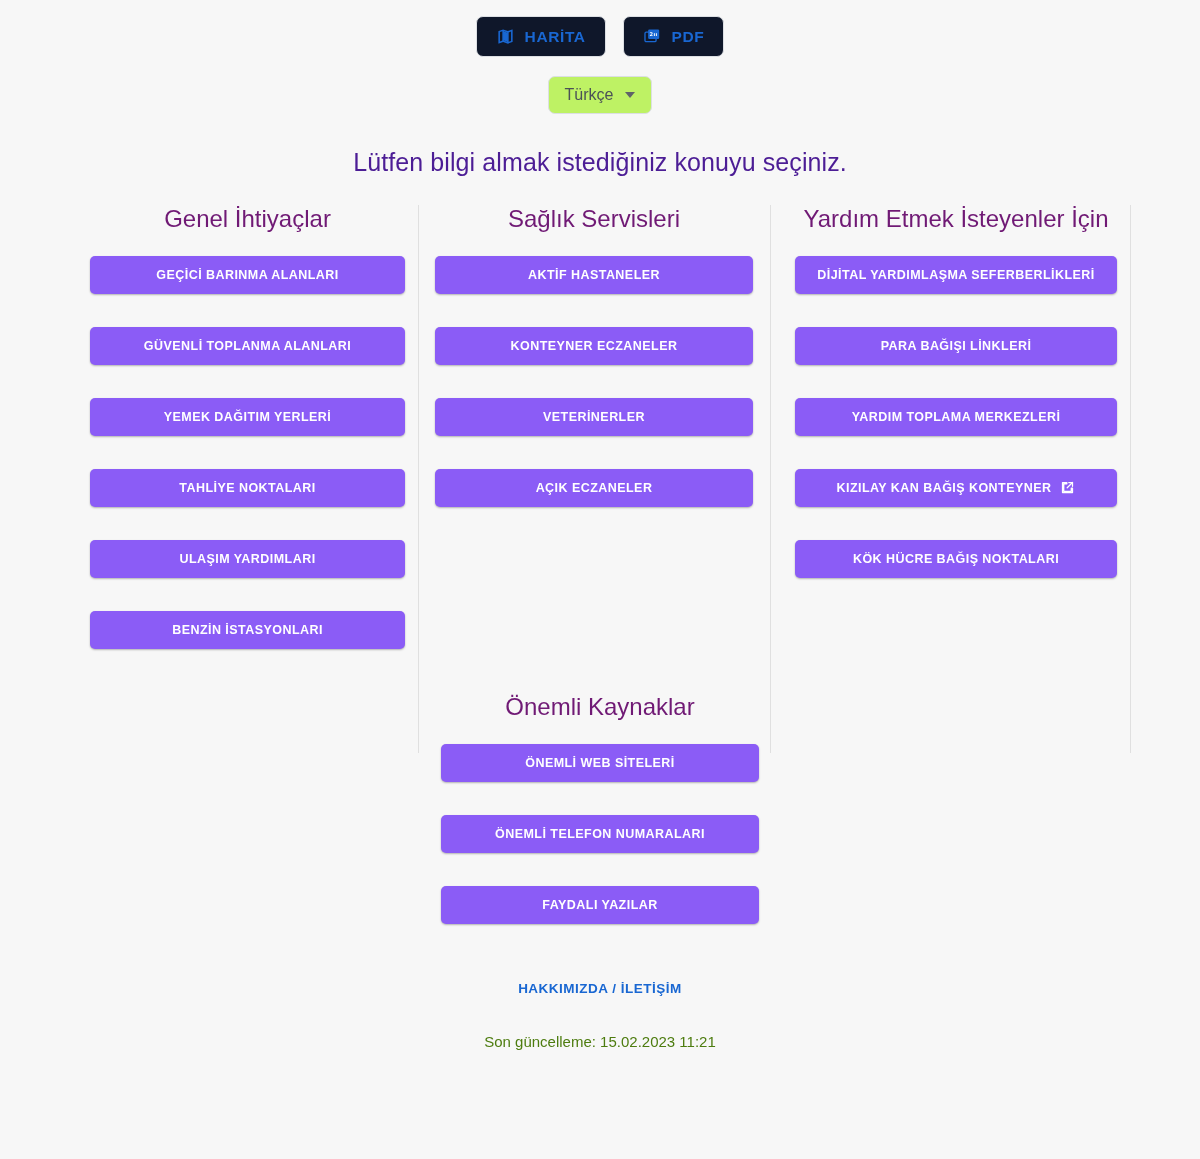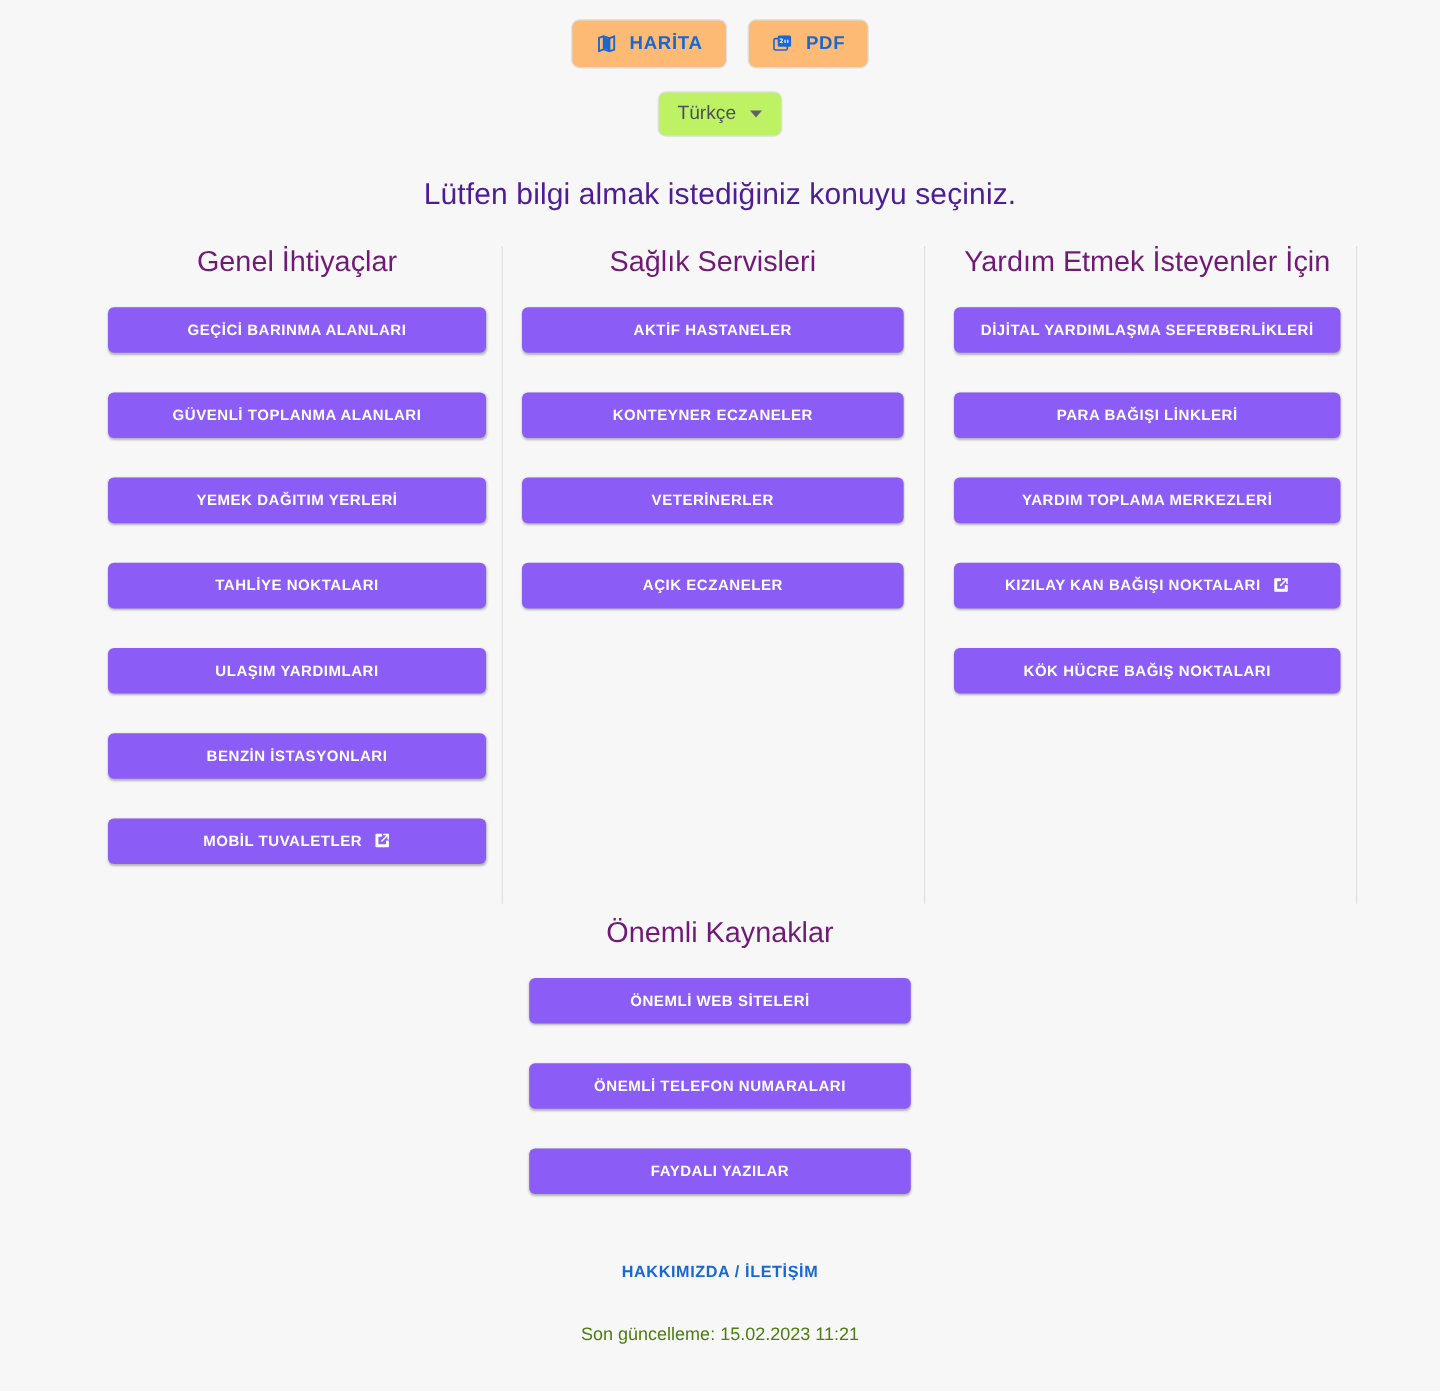--- a/index.html
+++ b/index.html
@@ -25,21 +25,21 @@
     gap: 17px;
     padding-top: 16px;
   }
   .pill-btn {
     display: inline-flex;
     align-items: center;
     justify-content: center;
     gap: 10px;
     height: 41px;
     padding: 0 19px;
-    background: #fdba74;
+    background: #0f172a;
     border: 1px solid #dcdfe3;
     border-radius: 7px;
     color: #1967d2;
     font-size: 15.5px;
     font-weight: bold;
     letter-spacing: 0.6px;
     cursor: pointer;
     box-sizing: border-box;
   }
   .pill-btn svg { display: block; }
@@ -228,30 +228,20 @@
           </span></button>
         <button class="action-btn"><span class="btn-inner">
             <span>TAHLİYE NOKTALARI</span>
           </span></button>
         <button class="action-btn"><span class="btn-inner">
             <span>ULAŞIM YARDIMLARI</span>
           </span></button>
         <button class="action-btn"><span class="btn-inner">
             <span>BENZİN İSTASYONLARI</span>
           </span></button>
-        <button class="action-btn"><span class="btn-inner">
-            <span>MOBİL TUVALETLER</span>
-            <span>
-              <svg width="15" height="15" viewBox="0 0 24 24" fill="none" stroke="#ffffff" stroke-width="2" stroke-linecap="round" stroke-linejoin="round" aria-hidden="true">
-                <path d="M4 4h7v2H6v12h12v-5h2v7H4z"></path>
-                <path d="M14 4h6v6"></path>
-                <path d="M20 4l-8.5 8.5"></path>
-              </svg>
-            </span>
-          </span></button>
       </div>
   </div>
 
   <div class="col col-2">
     <div class="col-title">Sağlık Servisleri</div>
     <div class="col-list">
         <button class="action-btn"><span class="btn-inner">
             <span>AKTİF HASTANELER</span>
           </span></button>
         <button class="action-btn"><span class="btn-inner">
@@ -272,21 +262,21 @@
         <button class="action-btn"><span class="btn-inner">
             <span>DİJİTAL YARDIMLAŞMA SEFERBERLİKLERİ</span>
           </span></button>
         <button class="action-btn"><span class="btn-inner">
             <span>PARA BAĞIŞI LİNKLERİ</span>
           </span></button>
         <button class="action-btn"><span class="btn-inner">
             <span>YARDIM TOPLAMA MERKEZLERİ</span>
           </span></button>
         <button class="action-btn"><span class="btn-inner">
-            <span>KIZILAY KAN BAĞIŞI NOKTALARI</span>
+            <span>KIZILAY KAN BAĞIŞ KONTEYNER</span>
             <span>
               <svg width="15" height="15" viewBox="0 0 24 24" fill="none" stroke="#ffffff" stroke-width="2" stroke-linecap="round" stroke-linejoin="round" aria-hidden="true">
                 <path d="M4 4h7v2H6v12h12v-5h2v7H4z"></path>
                 <path d="M14 4h6v6"></path>
                 <path d="M20 4l-8.5 8.5"></path>
               </svg>
             </span>
           </span></button>
         <button class="action-btn"><span class="btn-inner">
             <span>KÖK HÜCRE BAĞIŞ NOKTALARI</span>

